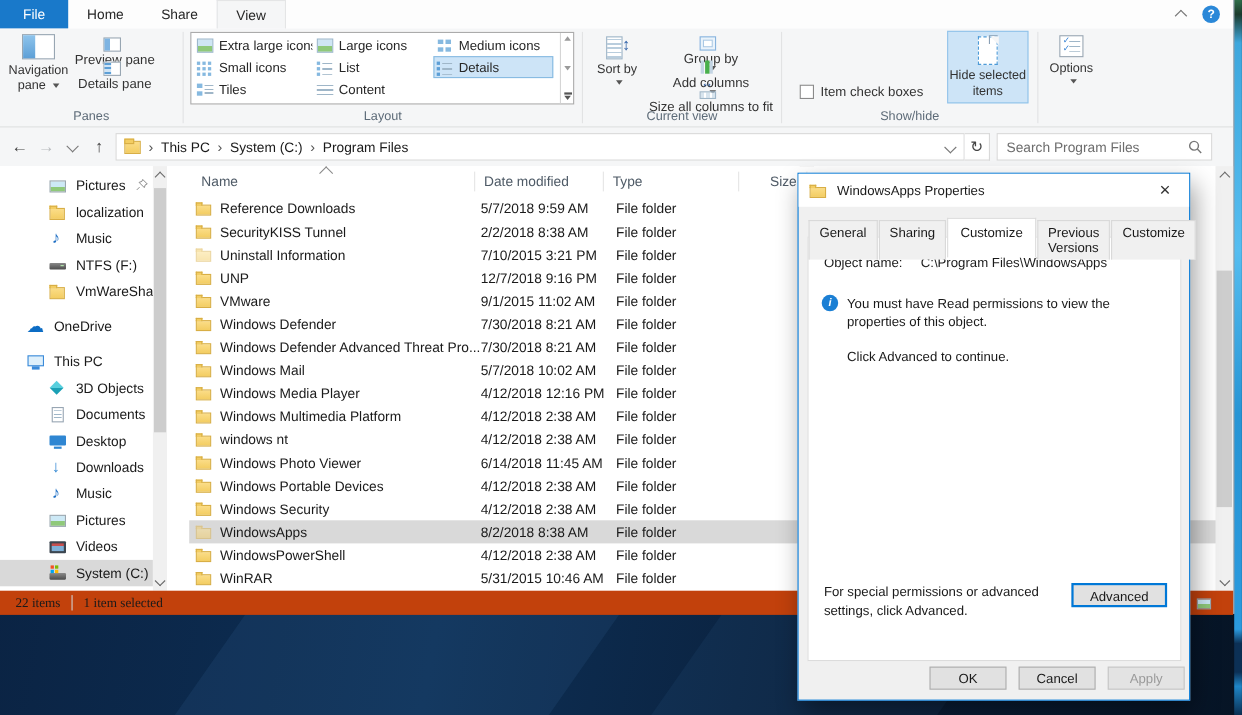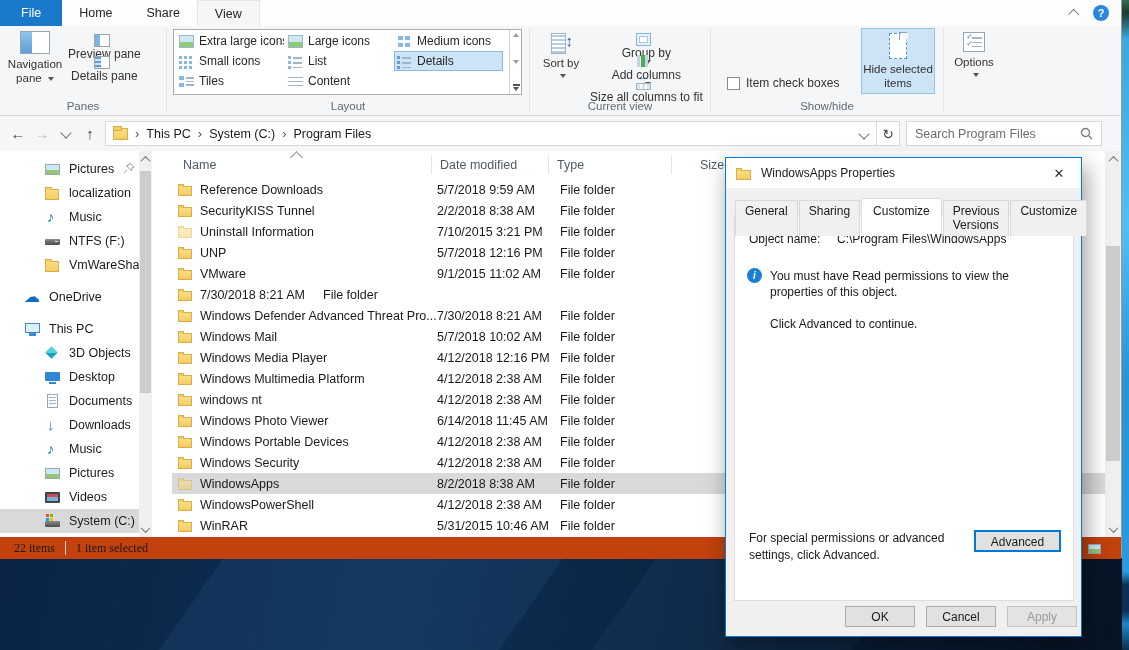--- a/index.html
+++ b/index.html
@@ -468,28 +468,28 @@
 
             </div>
 
             <div class="srow lvl-2">
               <span class="sico ic-3d"></span>
               <span class="slabel">3D Objects</span>
 
             </div>
 
             <div class="srow lvl-2">
+              <span class="sico ic-documents"></span>
+              <span class="slabel">Documents</span>
+
+            </div>
+
+            <div class="srow lvl-2">
               <span class="sico ic-desktop"></span>
               <span class="slabel">Desktop</span>
-
-            </div>
-
-            <div class="srow lvl-2">
-              <span class="sico ic-documents"></span>
-              <span class="slabel">Documents</span>
 
             </div>
 
             <div class="srow lvl-2">
               <span class="sico ic-downloads"></span>
               <span class="slabel">Downloads</span>
 
             </div>
 
             <div class="srow lvl-2">
@@ -559,33 +559,34 @@
           <div class="frow">
             <span class="fico hidden"></span>
             <span class="fname">Uninstall Information</span>
             <span class="fdate">7/10/2015 3:21 PM</span>
             <span class="ftype">File folder</span>
           </div>
 
           <div class="frow">
             <span class="fico"></span>
             <span class="fname">UNP</span>
-            <span class="fdate">5/7/2018 12:16 PM</span>
+            <span class="fdate">12/7/2018 9:16 PM</span>
             <span class="ftype">File folder</span>
           </div>
 
           <div class="frow">
             <span class="fico"></span>
             <span class="fname">VMware</span>
             <span class="fdate">9/1/2015 11:02 AM</span>
             <span class="ftype">File folder</span>
           </div>
 
           <div class="frow">
             <span class="fico"></span>
+            <span class="fname">Windows Defender</span>
             <span class="fdate">7/30/2018 8:21 AM</span>
             <span class="ftype">File folder</span>
           </div>
 
           <div class="frow">
             <span class="fico"></span>
             <span class="fname">Windows Defender Advanced Threat Pro...</span>
             <span class="fdate">7/30/2018 8:21 AM</span>
             <span class="ftype">File folder</span>
           </div>

